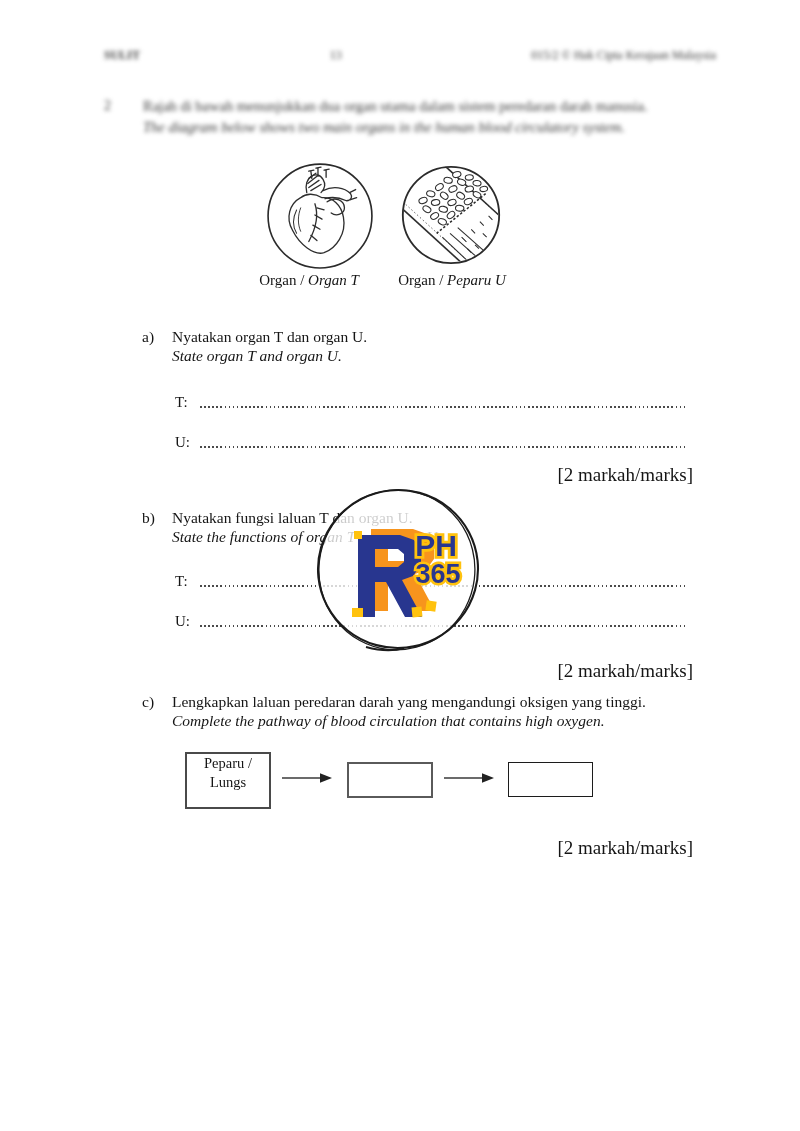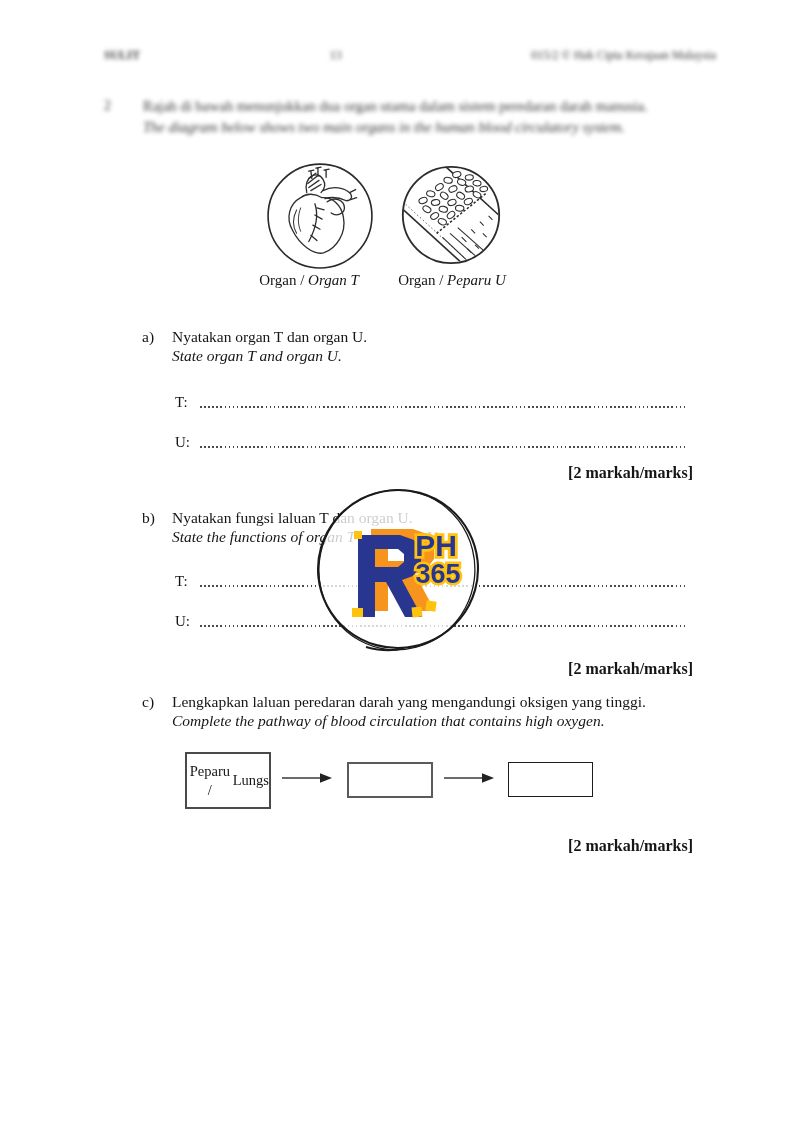--- a/index.html
+++ b/index.html
@@ -23,23 +23,23 @@
   .organ-label i{font-style:italic;}
   
   .part{position:absolute;left:142px;width:551px;}
   .part .p-label{position:absolute;left:0;top:0;font-size:15.5px;}
   .part .p-ms{position:absolute;left:30px;top:0;font-size:15.5px;white-space:nowrap;text-align:center;}
   .part .p-en{position:absolute;left:30px;top:19px;font-size:15.5px;font-style:italic;white-space:nowrap;}
   .ans-row{position:absolute;left:33px;right:7px;display:flex;align-items:flex-end;}
   .ans-row .lbl{font-size:15px;width:25px;flex:0 0 auto;}
   .ans-row .dots{flex:1 1 auto;height:1.7px;margin-bottom:3px;
     background-image:repeating-linear-gradient(90deg,#4a4a4a 0 1.6px,transparent 1.6px 4.1px);}
-  .marks{position:absolute;right:0;font-size:16px;font-weight:bold;white-space:nowrap;}
-  
-  .flow-box{position:absolute;background:#fff;display:flex;flex-direction:row;
+  .marks{position:absolute;right:0;font-size:19px;font-weight:normal;white-space:nowrap;}
+  
+  .flow-box{position:absolute;background:#fff;display:flex;flex-direction:column;
     align-items:center;justify-content:flex-start;font-size:14.5px;line-height:19px;text-align:center;}
   .box1{left:185px;top:752px;width:82px;height:53px;border:2px solid #4a4a4a;}
   .box2{left:347px;top:762px;width:82px;height:32px;border:2px solid #5a5a5a;}
   .box3{left:508px;top:762px;width:83px;height:33px;border:1.5px solid #1c1c1c;}
   .box1 .en{}
   .arrow{position:absolute;width:52px;height:14px;}
   .arrow1{left:281px;top:771px;}
   .arrow2{left:443px;top:771px;}
   
   .watermark{position:absolute;left:308px;top:479px;width:180px;height:180px;pointer-events:none;text-align:center;}

